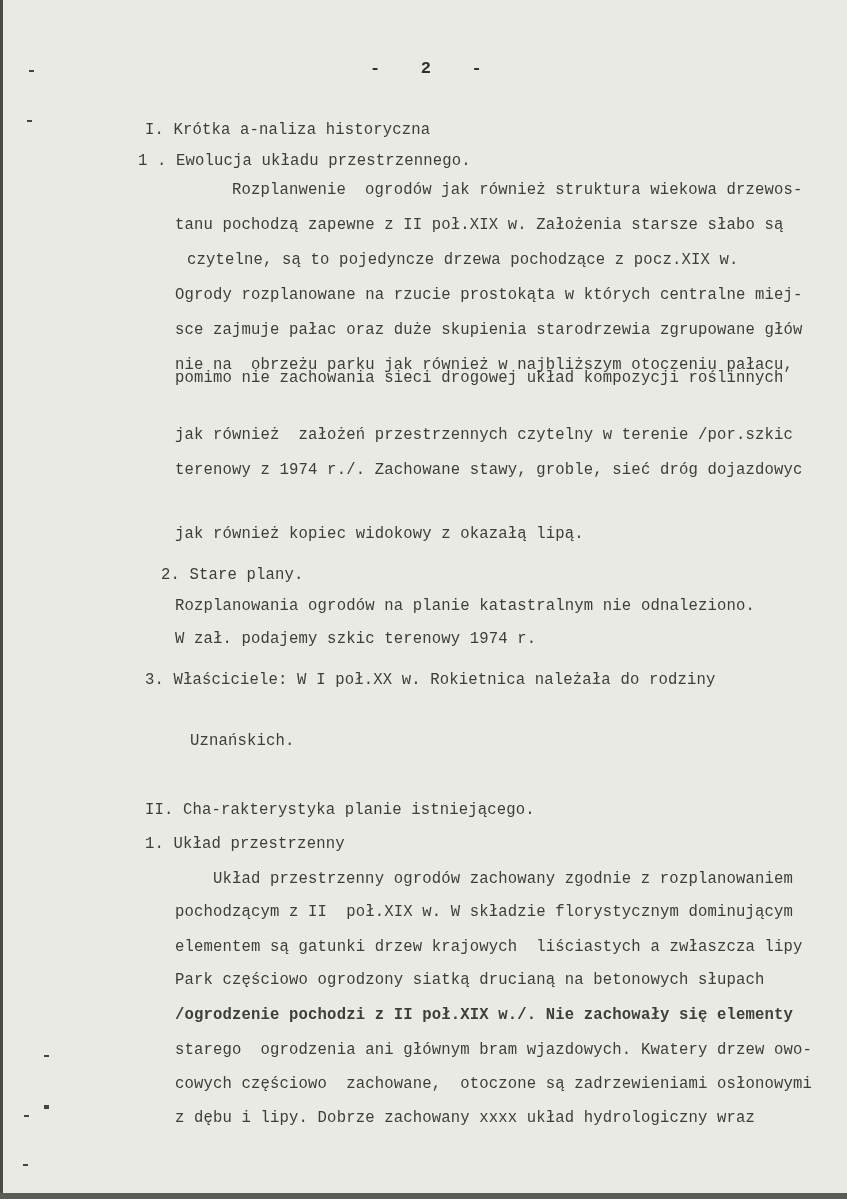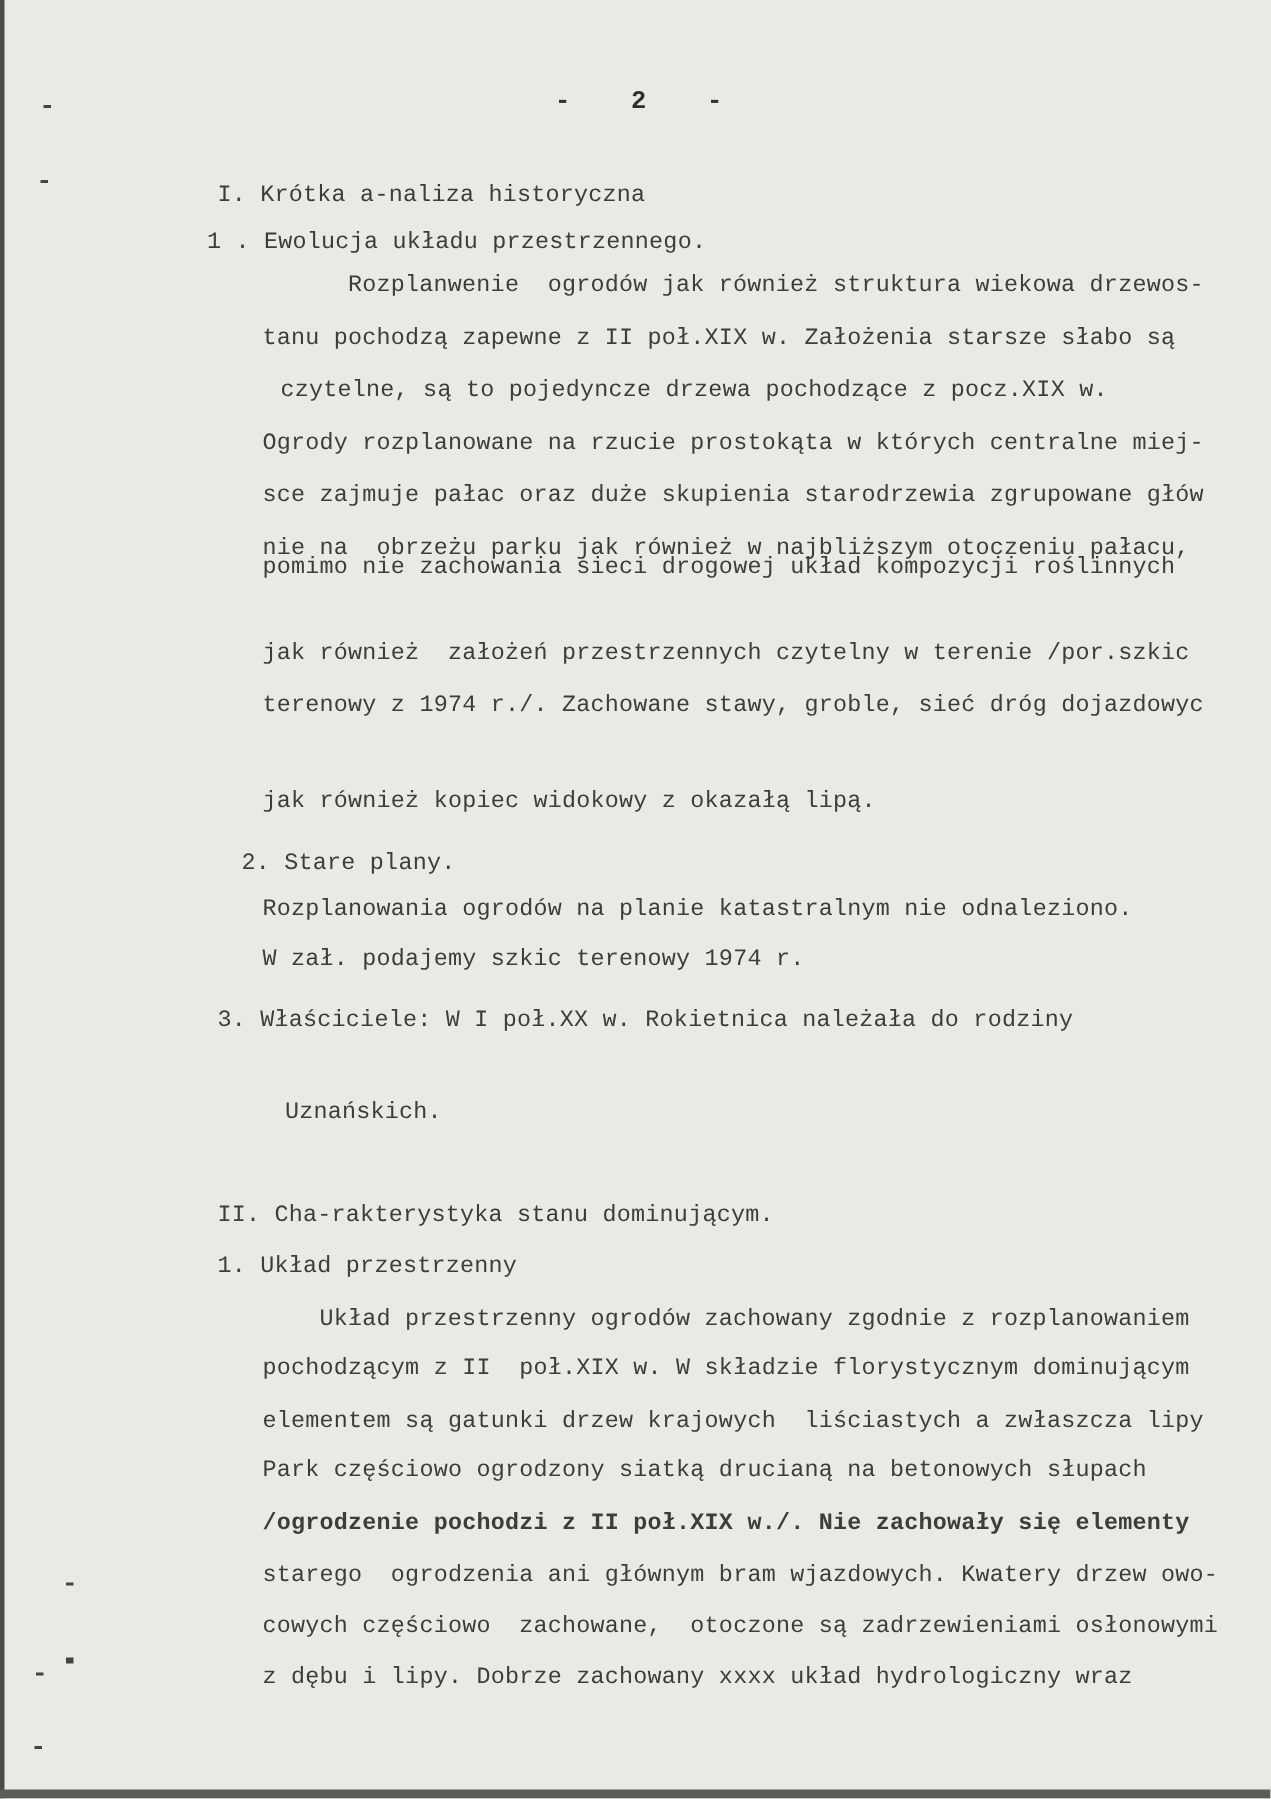--- a/index.html
+++ b/index.html
@@ -54,21 +54,21 @@
 <div class="line" style="left:175px;top:460px;">terenowy z 1974 r./. Zachowane stawy, groble, sieć dróg dojazdowyc</div>
 <div class="line" style="left:175px;top:524px;">jak również kopiec widokowy z okazałą lipą.</div>
 
 <div class="line" style="left:145px;top:565px;margin-left:16px;">2. Stare plany.</div>
 <div class="line" style="left:175px;top:596px;">Rozplanowania ogrodów na planie katastralnym nie odnaleziono.</div>
 <div class="line" style="left:175px;top:629px;">W zał. podajemy szkic terenowy 1974 r.</div>
 
 <div class="line" style="left:145px;top:670px;">3. Właściciele: W I poł.XX w. Rokietnica należała do rodziny</div>
 <div class="line" style="left:190px;top:731px;">Uznańskich.</div>
 
-<div class="line" style="left:145px;top:800px;">II. Cha-rakterystyka stanu dominującym.</div>
+<div class="line" style="left:145px;top:800px;">II. Cha-rakterystyka planie istniejącego.</div>
 <div class="line" style="left:145px;top:834px;">1. Układ przestrzenny</div>
 
 <div class="line" style="left:213px;top:869px;">Układ przestrzenny ogrodów zachowany zgodnie z rozplanowaniem</div>
 <div class="line" style="left:175px;top:902px;">pochodzącym z II  poł.XIX w. W składzie florystycznym dominującym</div>
 <div class="line" style="left:175px;top:937px;">elementem są gatunki drzew krajowych  liściastych a zwłaszcza lipy</div>
 <div class="line" style="left:175px;top:970px;">Park częściowo ogrodzony siatką drucianą na betonowych słupach</div>
 <div class="line" style="left:175px;top:1005px;font-weight:bold;">/ogrodzenie pochodzi z II poł.XIX w./. Nie zachowały się elementy</div>
 <div class="line" style="left:175px;top:1040px;text-align:right;">starego  ogrodzenia ani głównym bram wjazdowych. Kwatery drzew owo-</div>
 <div class="line" style="left:175px;top:1074px;">cowych częściowo  zachowane,  otoczone są zadrzewieniami osłonowymi</div>
 <div class="line" style="left:175px;top:1108px;">z dębu i lipy. Dobrze zachowany xxxx układ hydrologiczny wraz</div>

